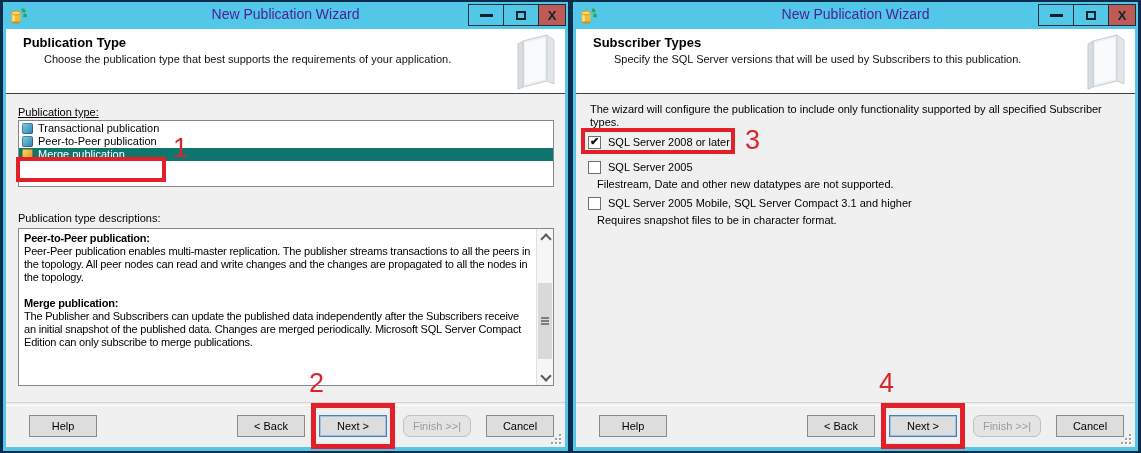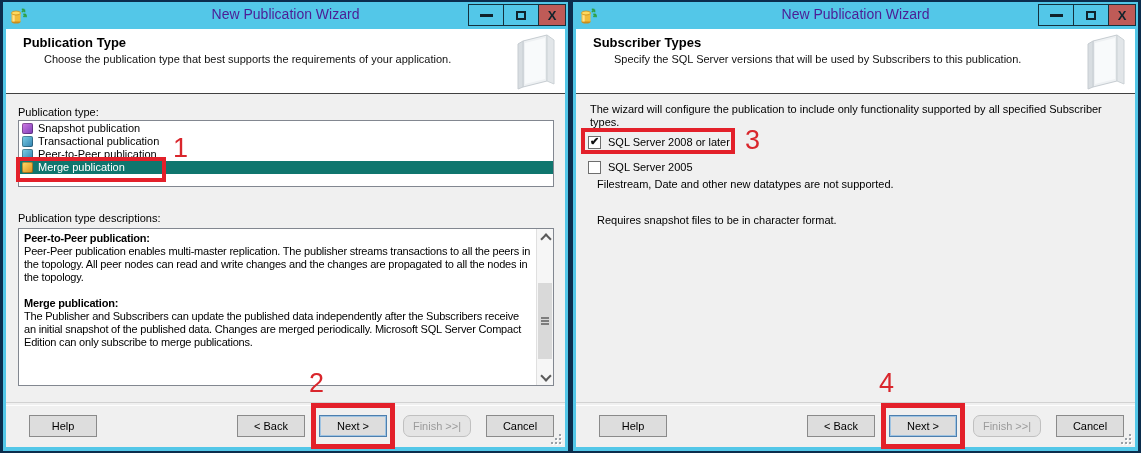--- a/index.html
+++ b/index.html
@@ -142,27 +142,23 @@
       <svg width="62" height="60" viewBox="0 0 62 60">
         <path d="M22 10 L46 4 L46 50 L22 56 Z" fill="#eef1f3" stroke="#c6ccd1" stroke-width="1"></path>
         <path d="M22 10 L17 13 L17 58 L22 56 Z" fill="#d8dde1" stroke="#c6ccd1" stroke-width="1"></path>
         <path d="M46 4 L53 9 L53 53 L46 50 Z" fill="#e2e6e9" stroke="#ccd2d6" stroke-width="1"></path>
         <path d="M24 12 L44 7 L44 48 L24 53 Z" fill="#f8fafb"></path>
       </svg>
     </span>
   </div>
 
   <div class="ba">
-    <div class="lbl" style="left:12px;top:12px;">Publication type:</div>
+    <div class="lbl" style="left:12px;top:12px;text-decoration:underline;">Publication type:</div>
 
     <div class="listbox">
-      <div class="li">
-        <span class="ico snap"></span>
-        <span>Snapshot publication</span>
-      </div>
       <div class="li">
         <span class="ico trans"></span>
         <span>Transactional publication</span>
       </div>
       <div class="li">
         <span class="ico peer"></span>
         <span>Peer-to-Peer publication</span>
       </div>
       <div class="li selected">
         <span class="ico merge"></span>
@@ -264,20 +260,24 @@
         </span>
       <span>SQL Server 2008 or later</span>
     </div>
 
     <div class="cbrow" style="top:66px;">
       <span class="cbox"></span>
       <span>SQL Server 2005</span>
     </div>
     <div class="note" style="top:84px;">Filestream, Date and other new datatypes are not supported.</div>
 
+    <div class="cbrow" style="top:102px;">
+      <span class="cbox"></span>
+      <span>SQL Server 2005 Mobile, SQL Server Compact 3.1 and higher</span>
+    </div>
     <div class="note" style="top:120px;">Requires snapshot files to be in character format.</div>
 
     <div class="sep"></div>
 
     <button class="btn b-help">Help</button>
     <button class="btn b-back">&lt; Back</button>
     <button class="btn b-next focusblue">Next &gt;</button>
     <button class="btn b-finish disabled">Finish &gt;&gt;|</button>
     <button class="btn b-cancel">Cancel</button>
 

